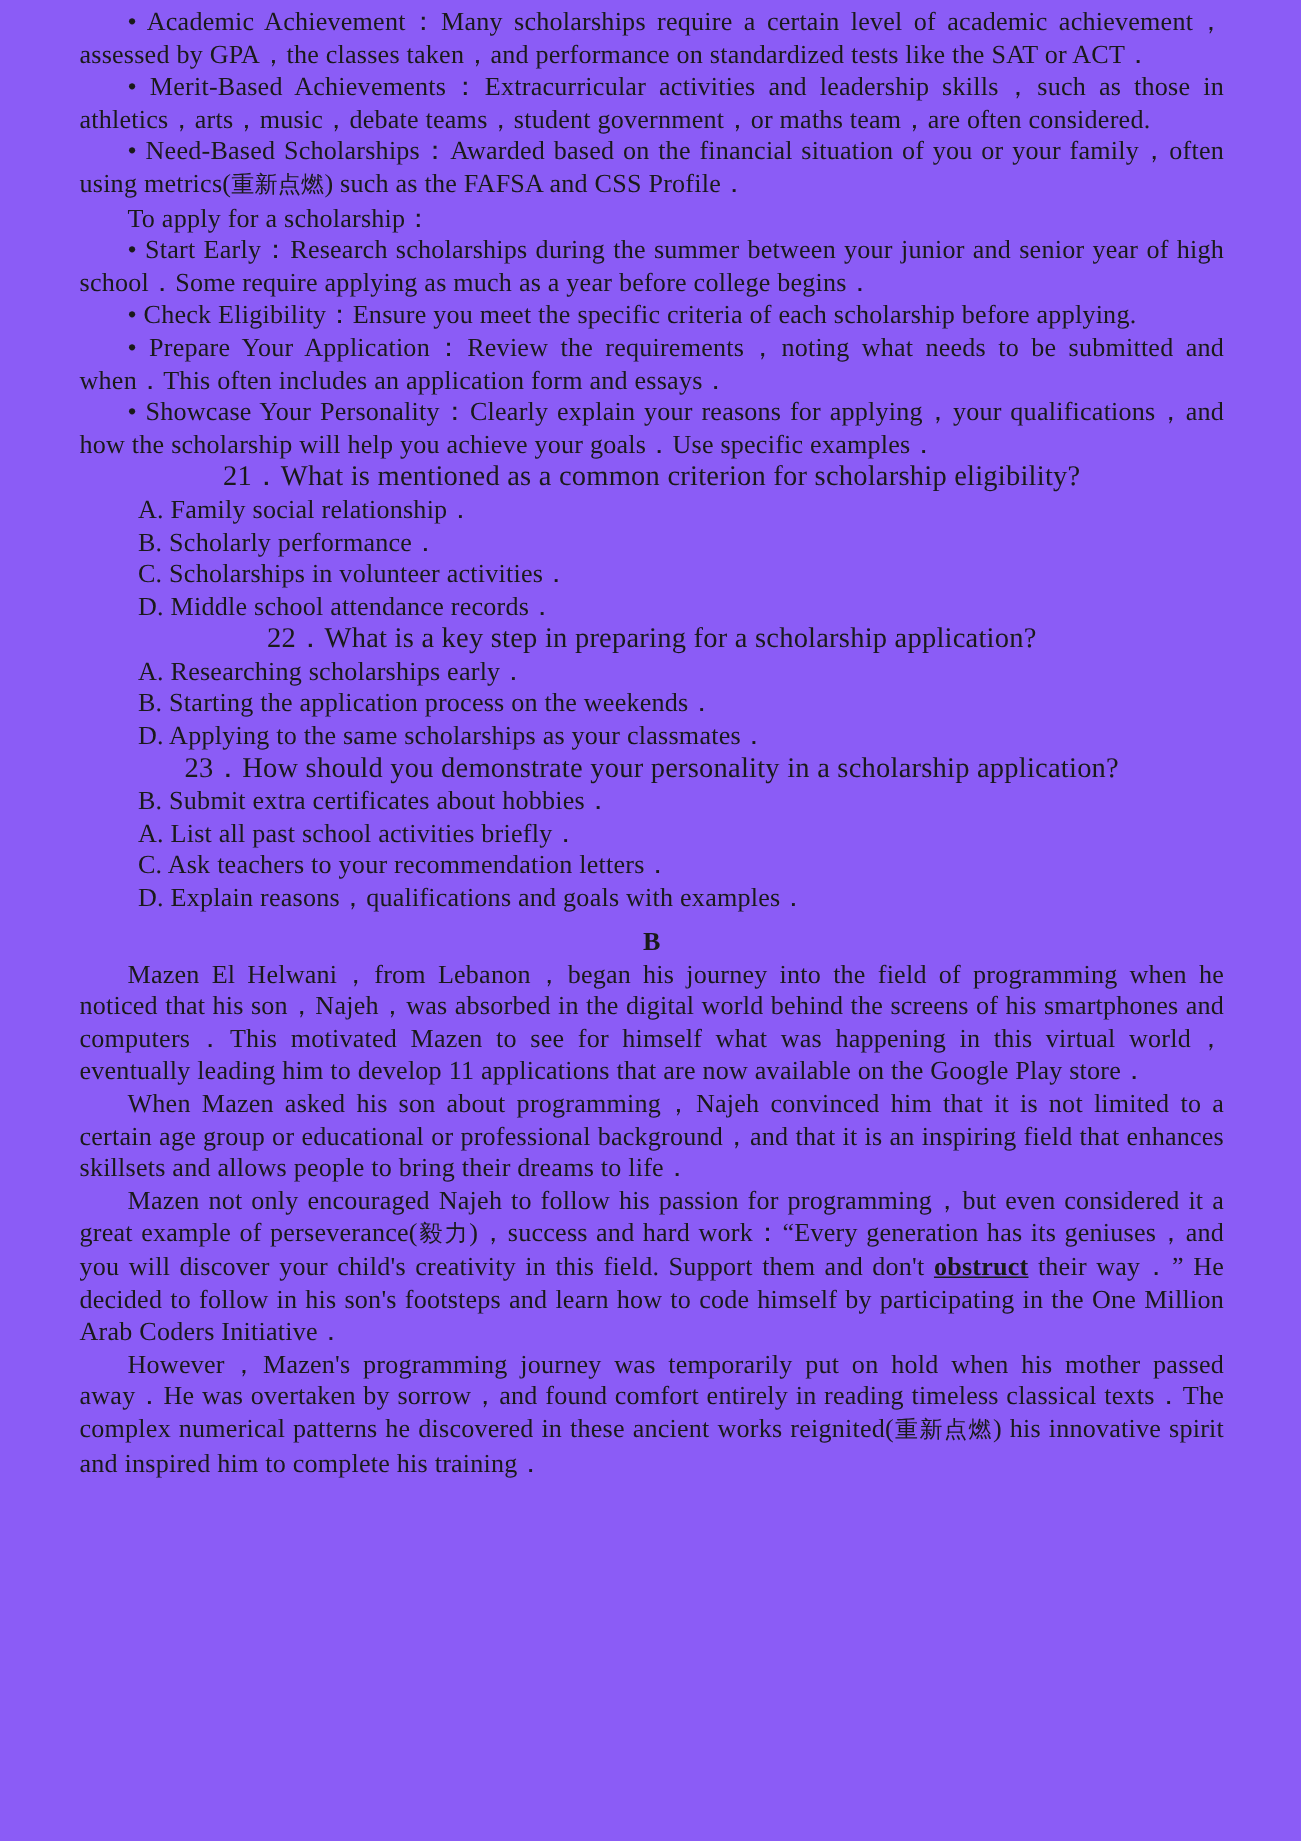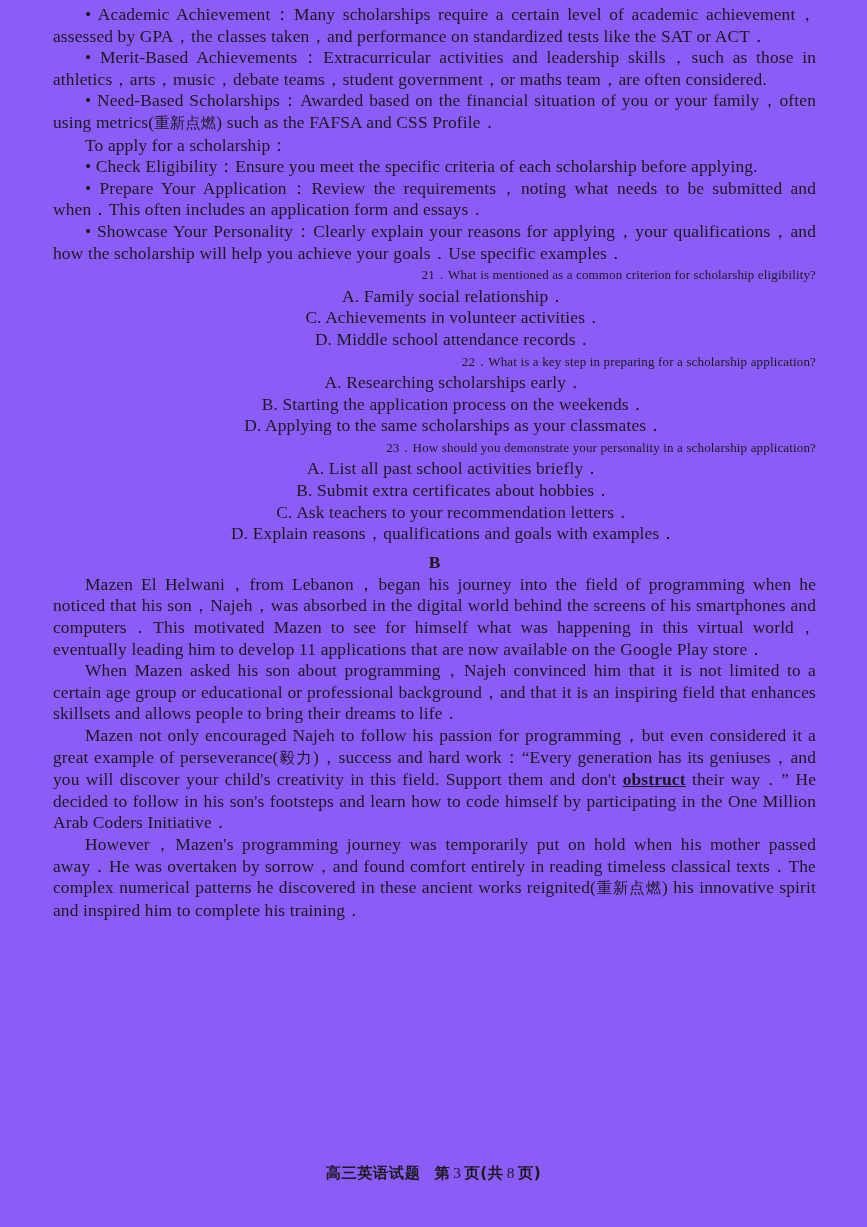--- a/index.html
+++ b/index.html
@@ -39,31 +39,31 @@
     text-indent: 32px;
   }
   p.para.bullet {
     text-indent: 32px;
   }
   p.para.lastline-left {
     text-align-last: left;
   }
   p.qline {
     margin: 0;
-    font-size: 13px;
+    font-size: 19px;
     line-height: 21.6px;
-    text-align: right;
+    text-align: center;
     text-indent: 0;
     letter-spacing: 0.15px;
   }
   p.opt {
     margin: 0;
     font-size: 17.4px;
     line-height: 21.6px;
-    text-align: center;
+    text-align: left;
     padding-left: 39px;
     letter-spacing: 0.15px;
   }
   .section-head {
     margin: 0;
     font-size: 17.4px;
     line-height: 22px;
     font-weight: bold;
     text-align: center;
     padding-top: 6px;
@@ -110,58 +110,59 @@
     <p class="para bullet lastline-left">
       <span>• Merit-Based Achievements：Extracurricular activities and leadership skills，such as those in athletics，arts，music，debate teams，student government，or maths team，are often considered.</span>
     </p>
 
     <p class="para bullet lastline-left"><span>• Need-Based Scholarships：Awarded based on the financial situation of you or your family，often using metrics(</span><span class="cn">重新点燃</span><span>) such as the FAFSA and CSS Profile．</span></p>
 
     <p class="para bullet lastline-left">
       <span>To apply for a scholarship：</span>
     </p>
 
+    <p class="para bullet lastline-left">
+      <span>• Start Early：Research scholarships during the summer between your junior and senior year of high school．Some require applying as much as a year before college begins．</span>
+    </p>
 
 
     <p class="para bullet lastline-left">
       <span>• Check Eligibility：Ensure you meet the specific criteria of each scholarship before applying.</span>
     </p>
 
     <p class="para bullet lastline-left">
       <span>• Prepare Your Application：Review the requirements，noting what needs to be submitted and when．This often includes an application form and essays．</span>
     </p>
 
     <p class="para bullet lastline-left">
       <span>• Showcase Your Personality：Clearly explain your reasons for applying，your qualifications，and how the scholarship will help you achieve your goals．Use specific examples．</span>
     </p>
 
     <p class="qline">21．What is mentioned as a common criterion for scholarship eligibility?</p>
     <p class="opt">A. Family social relationship．</p>
-    <p class="opt">C. Achievements in volunteer activities．</p>
+    <p class="opt">B. Scholarly performance．</p>
+    <p class="opt">C. Scholarships in volunteer activities．</p>
     <p class="opt">D. Middle school attendance records．</p>
 
     <p class="qline">22．What is a key step in preparing for a scholarship application?</p>
     <p class="opt">A. Researching scholarships early．</p>
     <p class="opt">B. Starting the application process on the weekends．</p>
     <p class="opt">D. Applying to the same scholarships as your classmates．</p>
 
     <p class="qline">23．How should you demonstrate your personality in a scholarship application?</p>
+    <p class="opt">B. Submit extra certificates about hobbies．</p>
     <p class="opt">A. List all past school activities briefly．</p>
-    <p class="opt">B. Submit extra certificates about hobbies．</p>
     <p class="opt">C. Ask teachers to your recommendation letters．</p>
     <p class="opt">D. Explain reasons，qualifications and goals with examples．</p>
 
     <p class="section-head">B</p>
 
     <p class="para indent lastline-left">Mazen El Helwani，from Lebanon，began his journey into the field of programming when he noticed that his son，Najeh，was absorbed in the digital world behind the screens of his smartphones and computers．This motivated Mazen to see for himself what was happening in this virtual world，eventually leading him to develop 11 applications that are now available on the Google Play store．</p>
 
     <p class="para indent lastline-left">When Mazen asked his son about programming，Najeh convinced him that it is not limited to a certain age group or educational or professional background，and that it is an inspiring field that enhances skillsets and allows people to bring their dreams to life．</p>
 
     <p class="para indent lastline-left"><span>Mazen not only encouraged Najeh to follow his passion for programming，but even considered it a great example of perseverance(</span><span class="cn">毅力</span><span>)，success and hard work：“Every generation has its geniuses，and you will discover your child's creativity in this field. Support them and don't </span><span class="bold-underline">obstruct</span><span> their way．” He decided to follow in his son's footsteps and learn how to code himself by participating in the One Million Arab Coders Initiative．</span></p>
 
     <p class="para indent lastline-left"><span>However，Mazen's programming journey was temporarily put on hold when his mother passed away．He was overtaken by sorrow，and found comfort entirely in reading timeless classical texts．The complex numerical patterns he discovered in these ancient works reignited(</span><span class="cn">重新点燃</span><span>) his innovative spirit and inspired him to complete his training．</span></p>
 
   </div>
 
-  <div class="footer">
-    <span class="fcn">高三英语试题</span><span style="display:inline-block;width:14px"></span><span class="fcn">第</span><span class="fnum" style="padding:0 3px">3</span><span class="fcn">页(共</span><span class="fnum" style="padding:0 3px">8</span><span class="fcn">页)</span>
-  </div>
 </div>
 
 </body></html>

